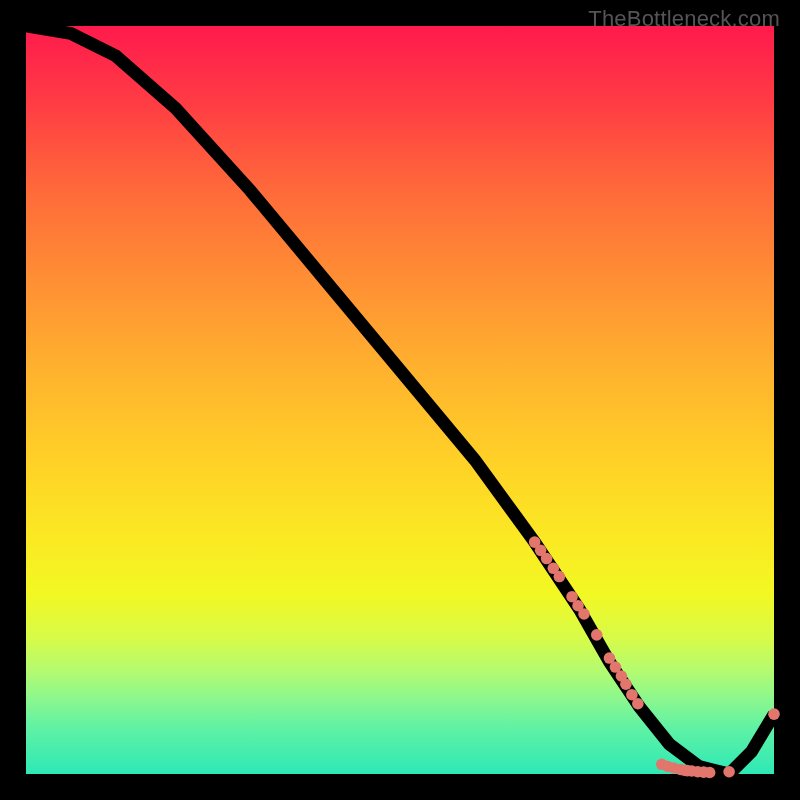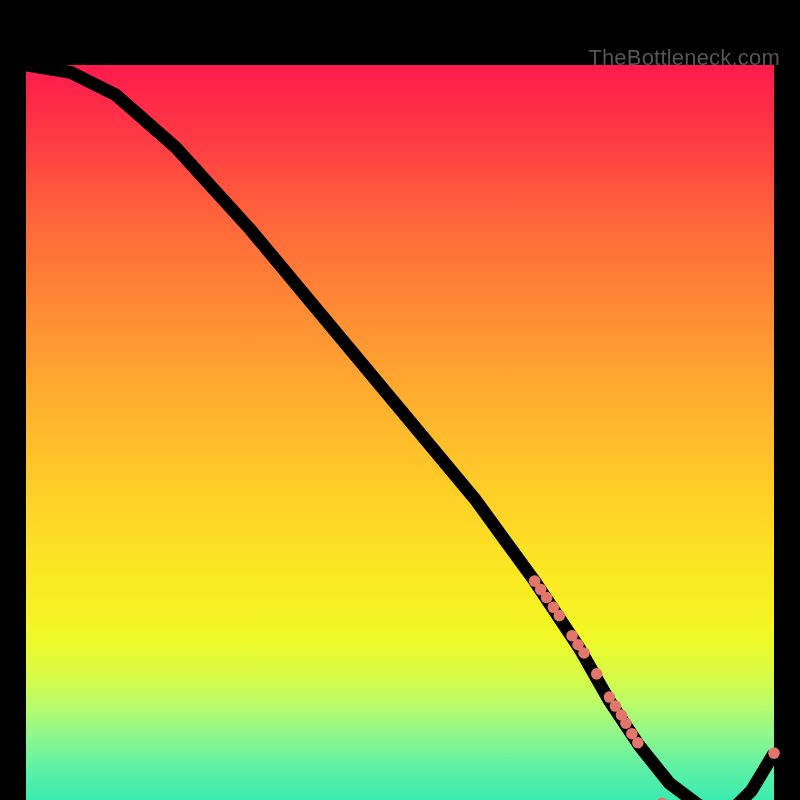--- a/index.html
+++ b/index.html
@@ -8,21 +8,20 @@
   background: #000;
   width: 800px;
   height: 800px;
   position: relative;
   font-family: Arial, Helvetica, sans-serif;
 }
 .outer {
   position: absolute;
   inset: 0;
   background: #000;
-  margin-top: 39px;
 }
 .plot-area {
   position: absolute;
   left: 26px;
   top: 26px;
   width: 748px;
   height: 748px;
   background: linear-gradient(
     to bottom,
     #ff1a4d 0%,

